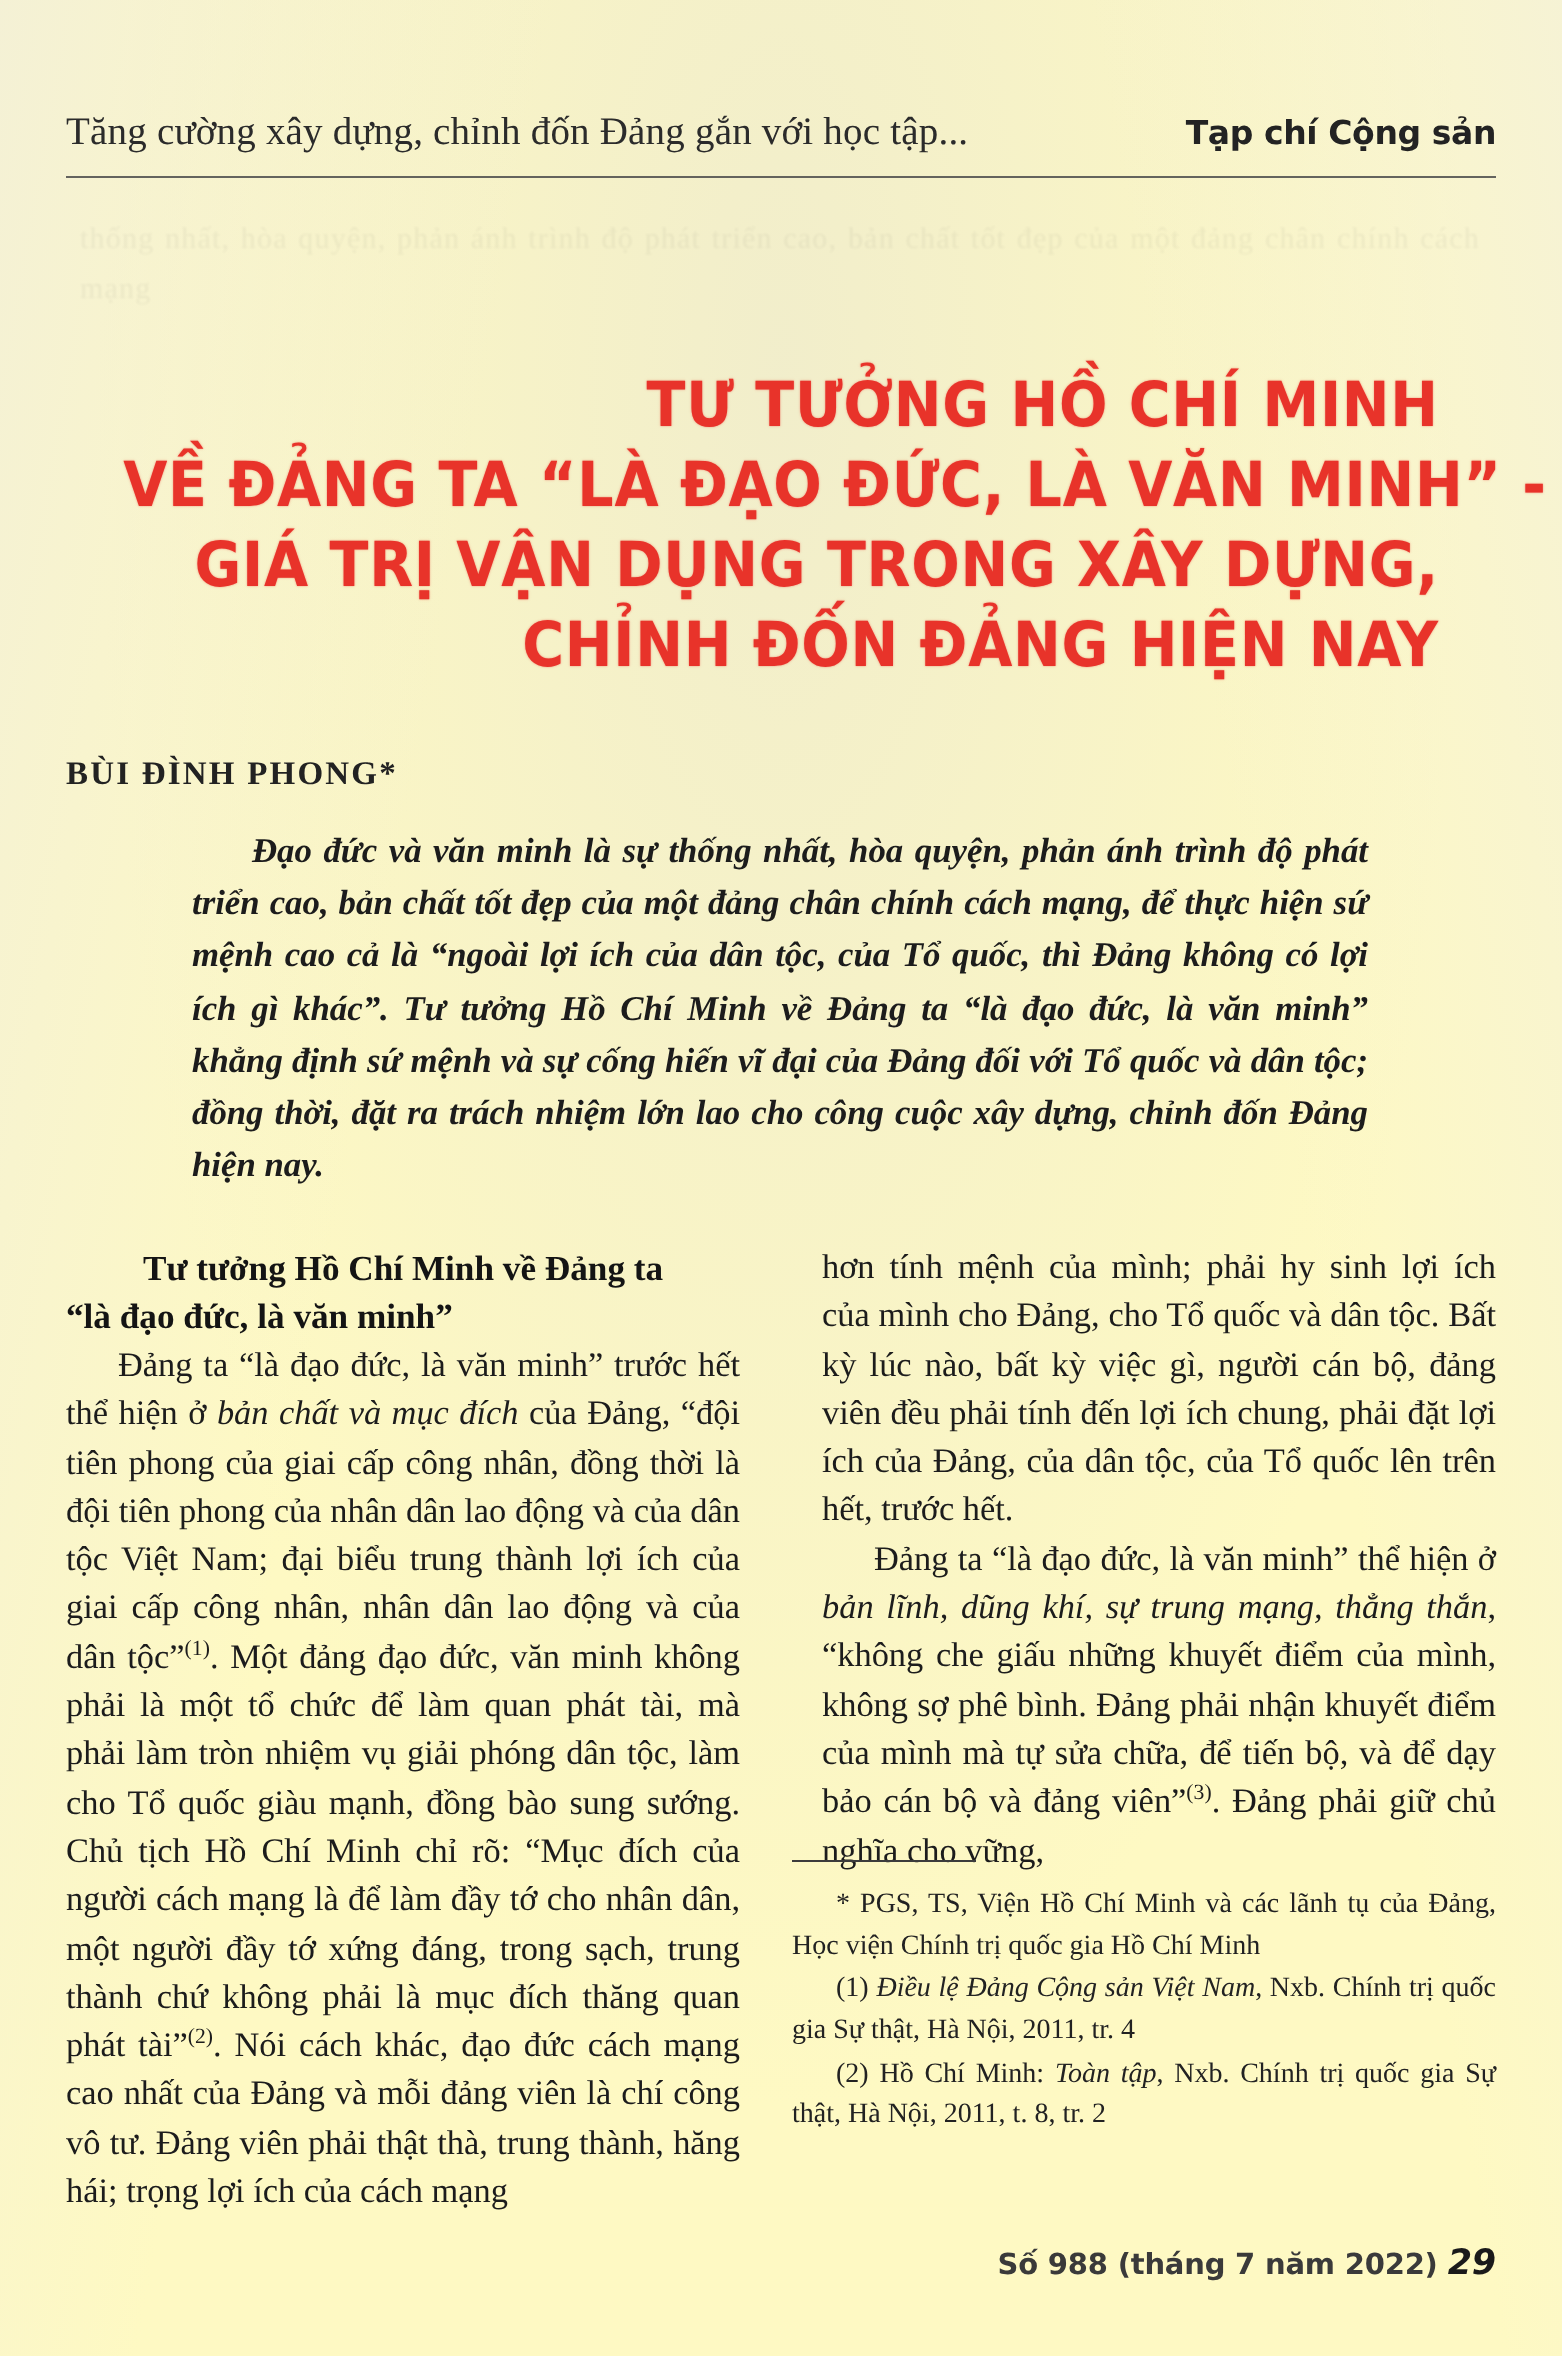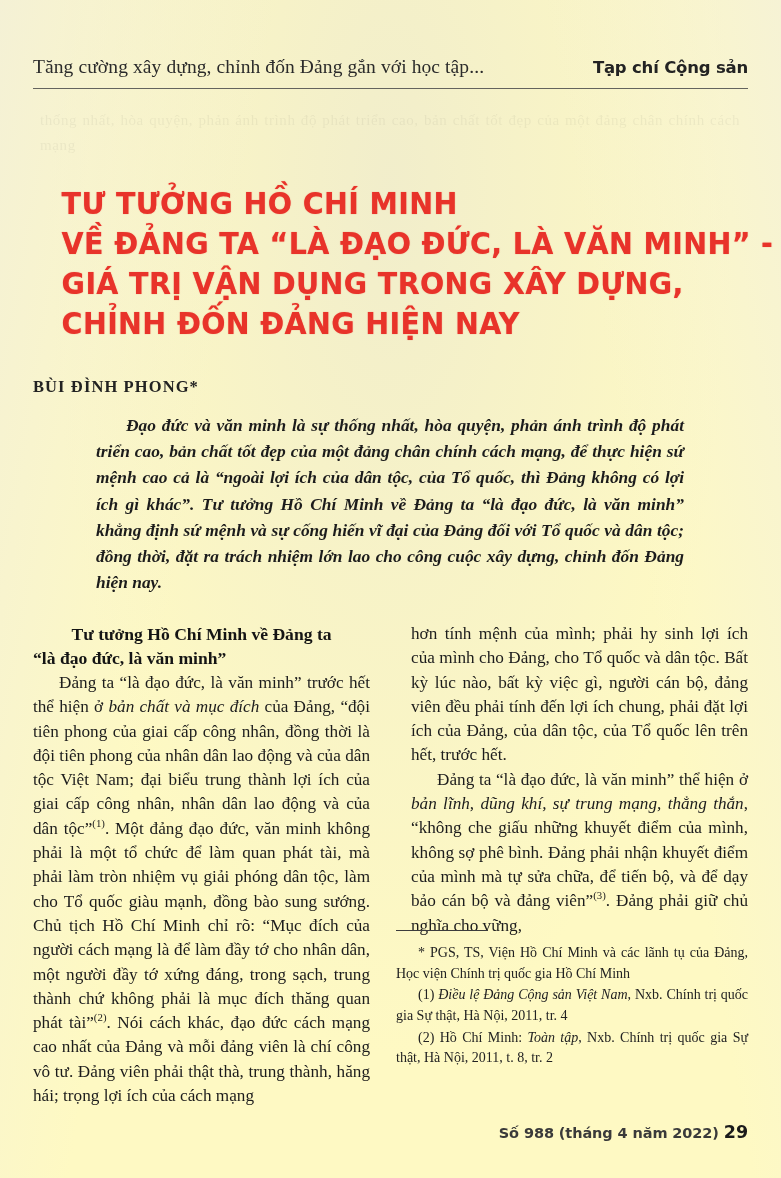--- a/index.html
+++ b/index.html
@@ -76,21 +76,21 @@
     background: #4a4a4a;
     opacity: 0.85;
   }
 
   
   .title-block {
     position: absolute;
     left: 33px;
     top: 183px;
     width: 715px;
-    text-align: left;
+    text-align: right;
   }
   .title-line {
     font-family: "DejaVu Sans", "Liberation Sans", sans-serif;
     font-weight: bold;
     font-size: 31px;
     line-height: 40px;
     color: #e8332a;
     letter-spacing: 0.4px;
     transform: scaleX(0.92);
     transform-origin: center;
@@ -200,20 +200,21 @@
     font-family: "DejaVu Sans", "Liberation Sans", sans-serif;
     font-size: 14.5px;
     font-weight: bold;
     color: #3a3a3a;
     letter-spacing: -0.1px;
   }
   .footer .pageno {
     font-size: 17.5px;
     color: #1a1a1a;
     margin-left: 5px;
+    font-style: italic;
   }
 </style>
 </head>
 <body>
 
 <div class="page">
 
   <div class="paper-noise"></div>
   <div class="showthrough">thống nhất, hòa quyện, phản ánh trình độ phát triển cao, bản chất tốt đẹp của một đảng chân chính cách mạng</div>
 
@@ -263,16 +264,16 @@
     </p>
     <p class="fn">
       <span>(1) </span><i>Điều lệ Đảng Cộng sản Việt Nam</i><span>, Nxb. Chính trị quốc gia Sự thật, Hà Nội, 2011, tr. 4</span>
     </p>
     <p class="fn">
       <span>(2) Hồ Chí Minh: </span><i>Toàn tập</i><span>, Nxb. Chính trị quốc gia Sự thật, Hà Nội, 2011, t. 8, tr. 2</span>
     </p>
   </div>
 
   <div class="footer">
-    <span>Số 988 (tháng 4 năm 2022)</span><span class="pageno">29</span>
+    <span>Số 988 (tháng 7 năm 2022)</span><span class="pageno">29</span>
   </div>
 
 </div>
 
 </body></html>

